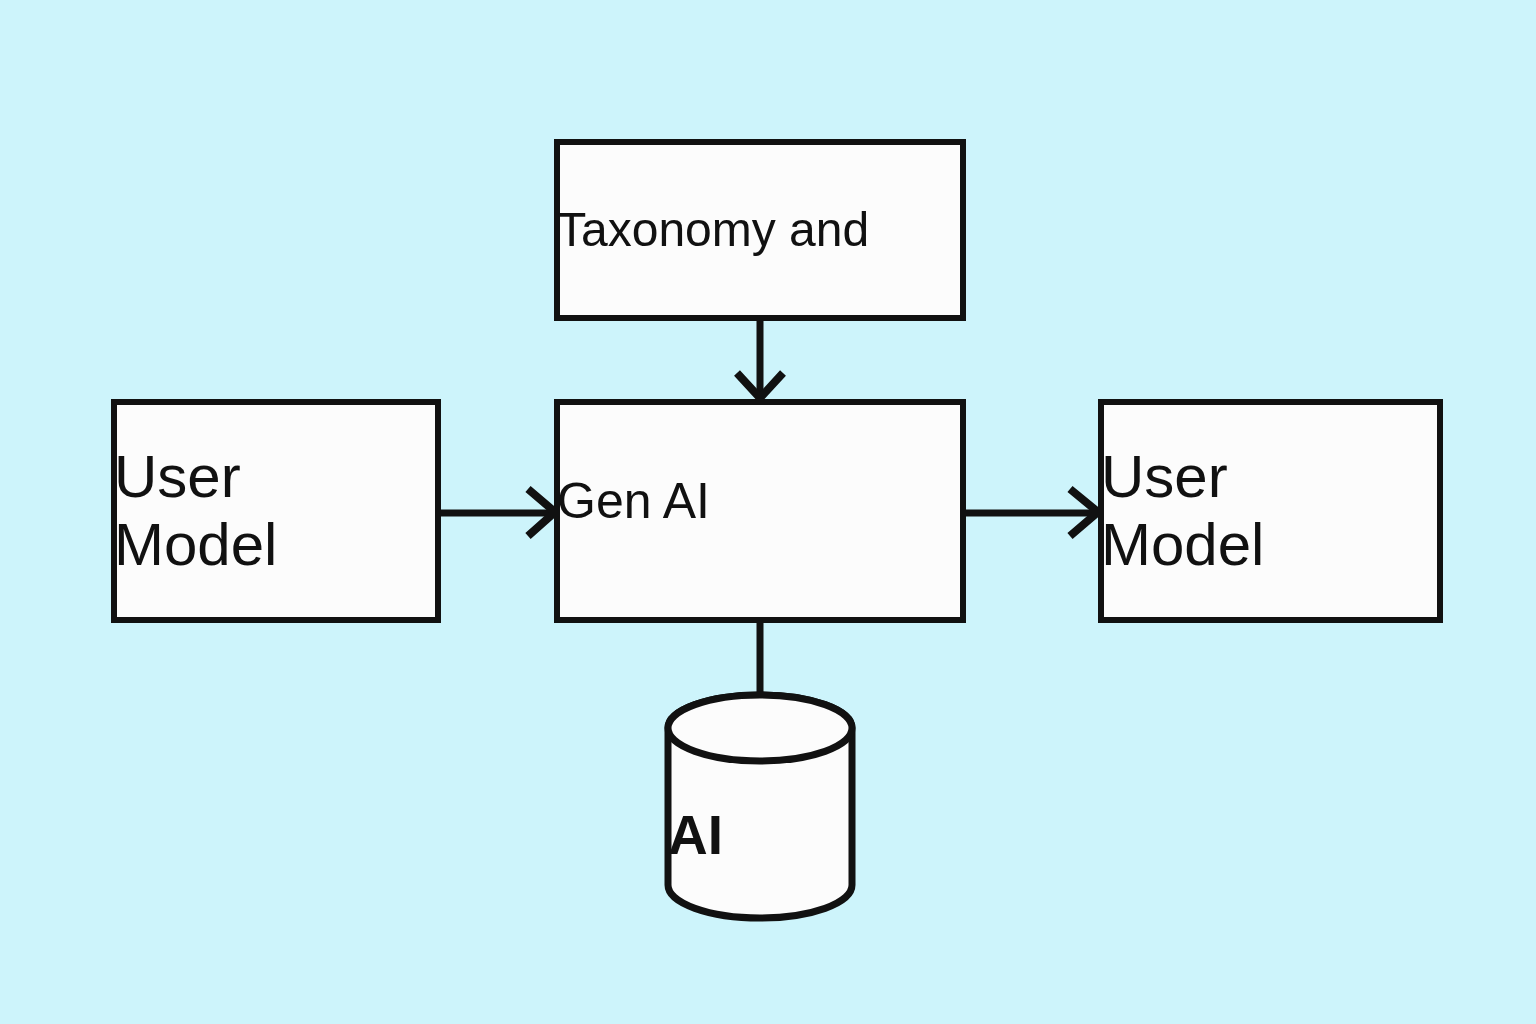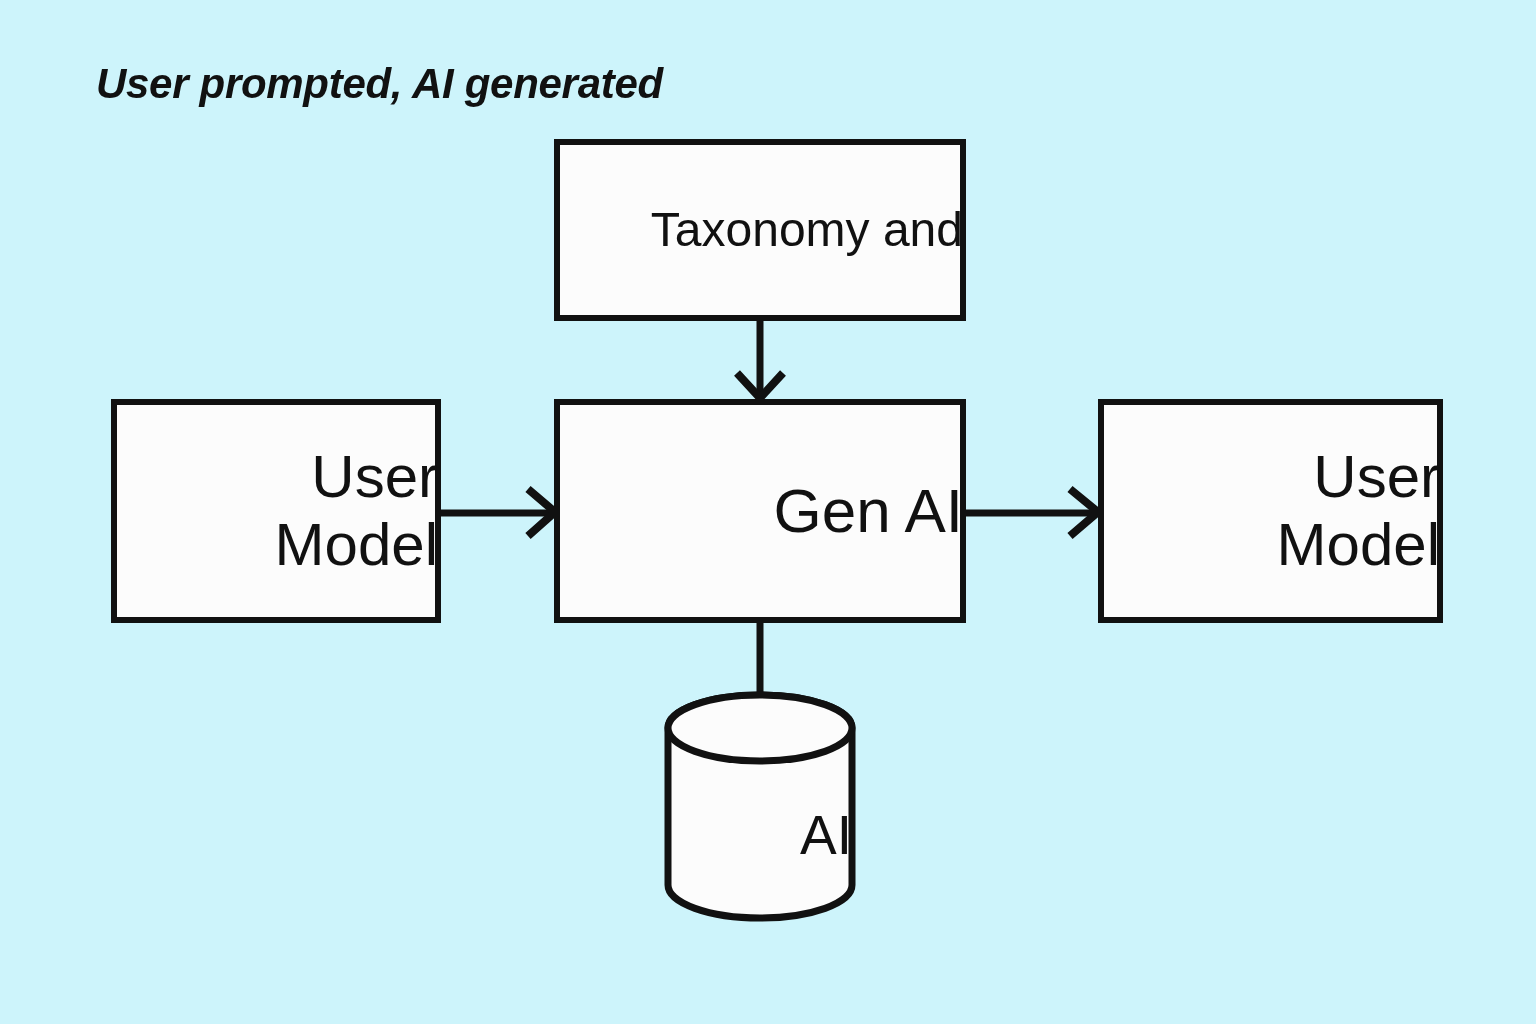--- a/index.html
+++ b/index.html
@@ -34,53 +34,53 @@
     font-weight: bold;
     font-style: italic;
     color: #111111;
     letter-spacing: -0.3px;
     white-space: nowrap;
   }
   .node-label {
     position: absolute;
     display: flex;
     flex-direction: column;
-    align-items: flex-end;
+    align-items: flex-start;
     justify-content: center;
     text-align: center;
     color: #111111;
     font-family: "Liberation Sans", sans-serif;
     pointer-events: none;
   }
   .node-label .ln { display: block; }
 
   
   #label-user-query {
     left: 114px; top: 402px; width: 324px; height: 218px;
     font-size: 60px; line-height: 68px; font-weight: 400;
   }
   
   #label-gen-ai {
-    left: 557px; top: 402px; width: 406px; height: 218px;
-    font-size: 62px; line-height: 70px; font-weight: 400;
+    left: 557px; top: 392px; width: 406px; height: 218px;
+    font-size: 50px; line-height: 70px; font-weight: 400;
   }
   
   #label-user-report {
     left: 1101px; top: 402px; width: 339px; height: 218px;
     font-size: 60px; line-height: 68px; font-weight: 400;
   }
   
   #label-taxonomy {
     left: 557px; top: 142px; width: 406px; height: 176px;
     font-size: 48px; line-height: 60px; font-weight: 400;
   }
   
   #label-ai-model {
     left: 668px; top: 760px; width: 184px; height: 150px;
-    font-size: 55px; line-height: 62px; font-weight: 400;
+    font-size: 55px; line-height: 62px; font-weight: 700;
   }
 </style>
 </head>
 <body>
 
 <div id="canvas" style="background: rgb(205, 244, 251);">
 
   <svg id="diagram-svg" viewBox="0 0 1536 1024">
 
     <g>
@@ -122,21 +122,20 @@
                  A 92 33 0 0 0 852 885
                  L 852 728
                  A 92 33 0 0 0 668 728
                  Z" fill="#fcfcfc" stroke="#111111" stroke-width="7"></path>
 
         <ellipse cx="760" cy="728" rx="92" ry="33" fill="#fcfcfc" stroke="#111111" stroke-width="7"></ellipse>
       </g>
     </g>
   </svg>
 
-  <div class="caption">User prompted, AI generated</div>
 
   <div class="node-label" id="label-taxonomy">
     <span class="ln">Taxonomy and</span>
   </div>
 
   <div class="node-label" id="label-user-query">
     <span class="ln">User</span>
     <span class="ln">Model</span>
   </div>
 

